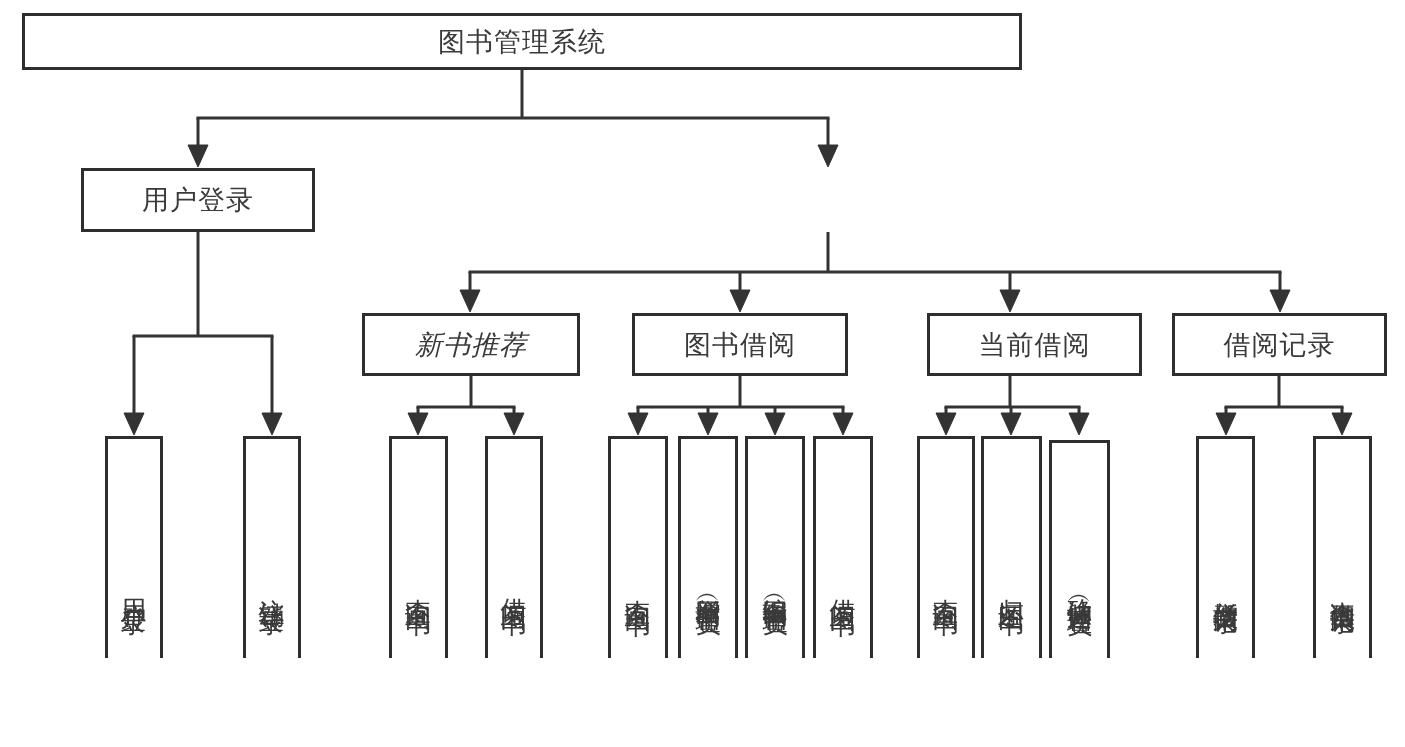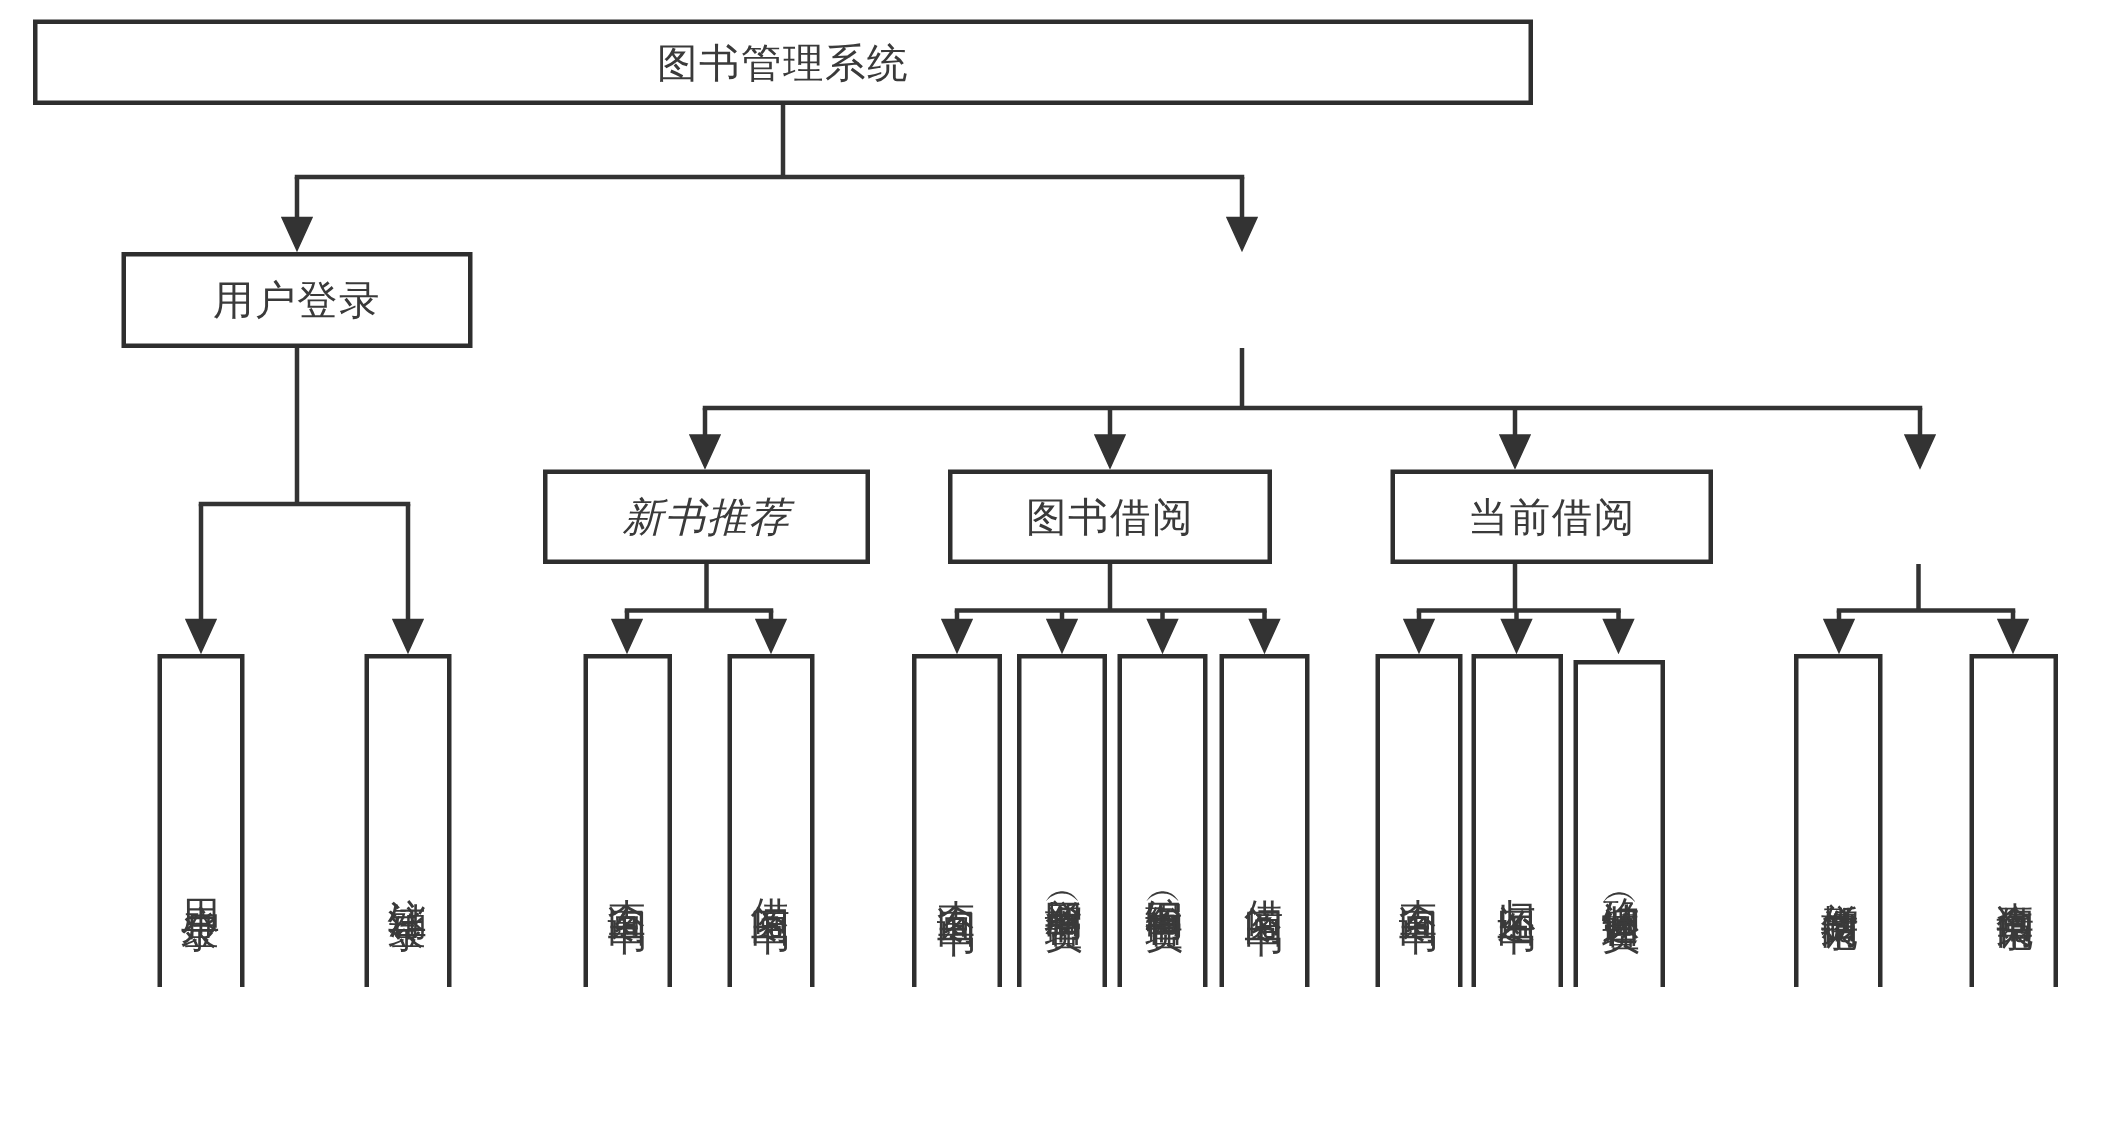--- a/index.html
+++ b/index.html
@@ -98,20 +98,21 @@
     <polygon points="1332,413 1352,413 1342,435"></polygon>
   </svg>
 
   <div class="box h-box" style="left:22px;top:13px;width:1000px;height:57px;">图书管理系统</div>
 
   <div class="box h-box" style="left:81px;top:168px;width:234px;height:64px;">用户登录</div>
 
   <div class="box h-box" style="left:362px;top:313px;width:218px;height:63px;font-style:italic;">新书推荐</div>
   <div class="box h-box" style="left:632px;top:313px;width:216px;height:63px;">图书借阅</div>
   <div class="box h-box" style="left:903px;top:313px;width:215px;height:63px;margin-left:24px;">当前借阅</div>
+  <div class="box h-box" style="left:1172px;top:313px;width:215px;height:63px;">借阅记录</div>
 
   <div class="box v-box" style="left:105px;top:436px;width:58px;height:300px;">用户登录</div>
   <div class="box v-box" style="left:243px;top:436px;width:58px;height:300px;">注销登录</div>
 
   <div class="box v-box" style="left:389px;top:436px;width:59px;height:300px;">查询图书</div>
   <div class="box v-box" style="left:485px;top:436px;width:58px;height:300px;">借阅图书</div>
 
   <div class="box v-box" style="left:608px;top:436px;width:60px;height:301px;">查询图书</div>
   <div class="box v-box long" style="left:678px;top:436px;width:60px;height:301px;">新增图书（管理员）</div>
   <div class="box v-box long" style="left:745px;top:436px;width:60px;height:301px;">编辑图书（管理员）</div>

